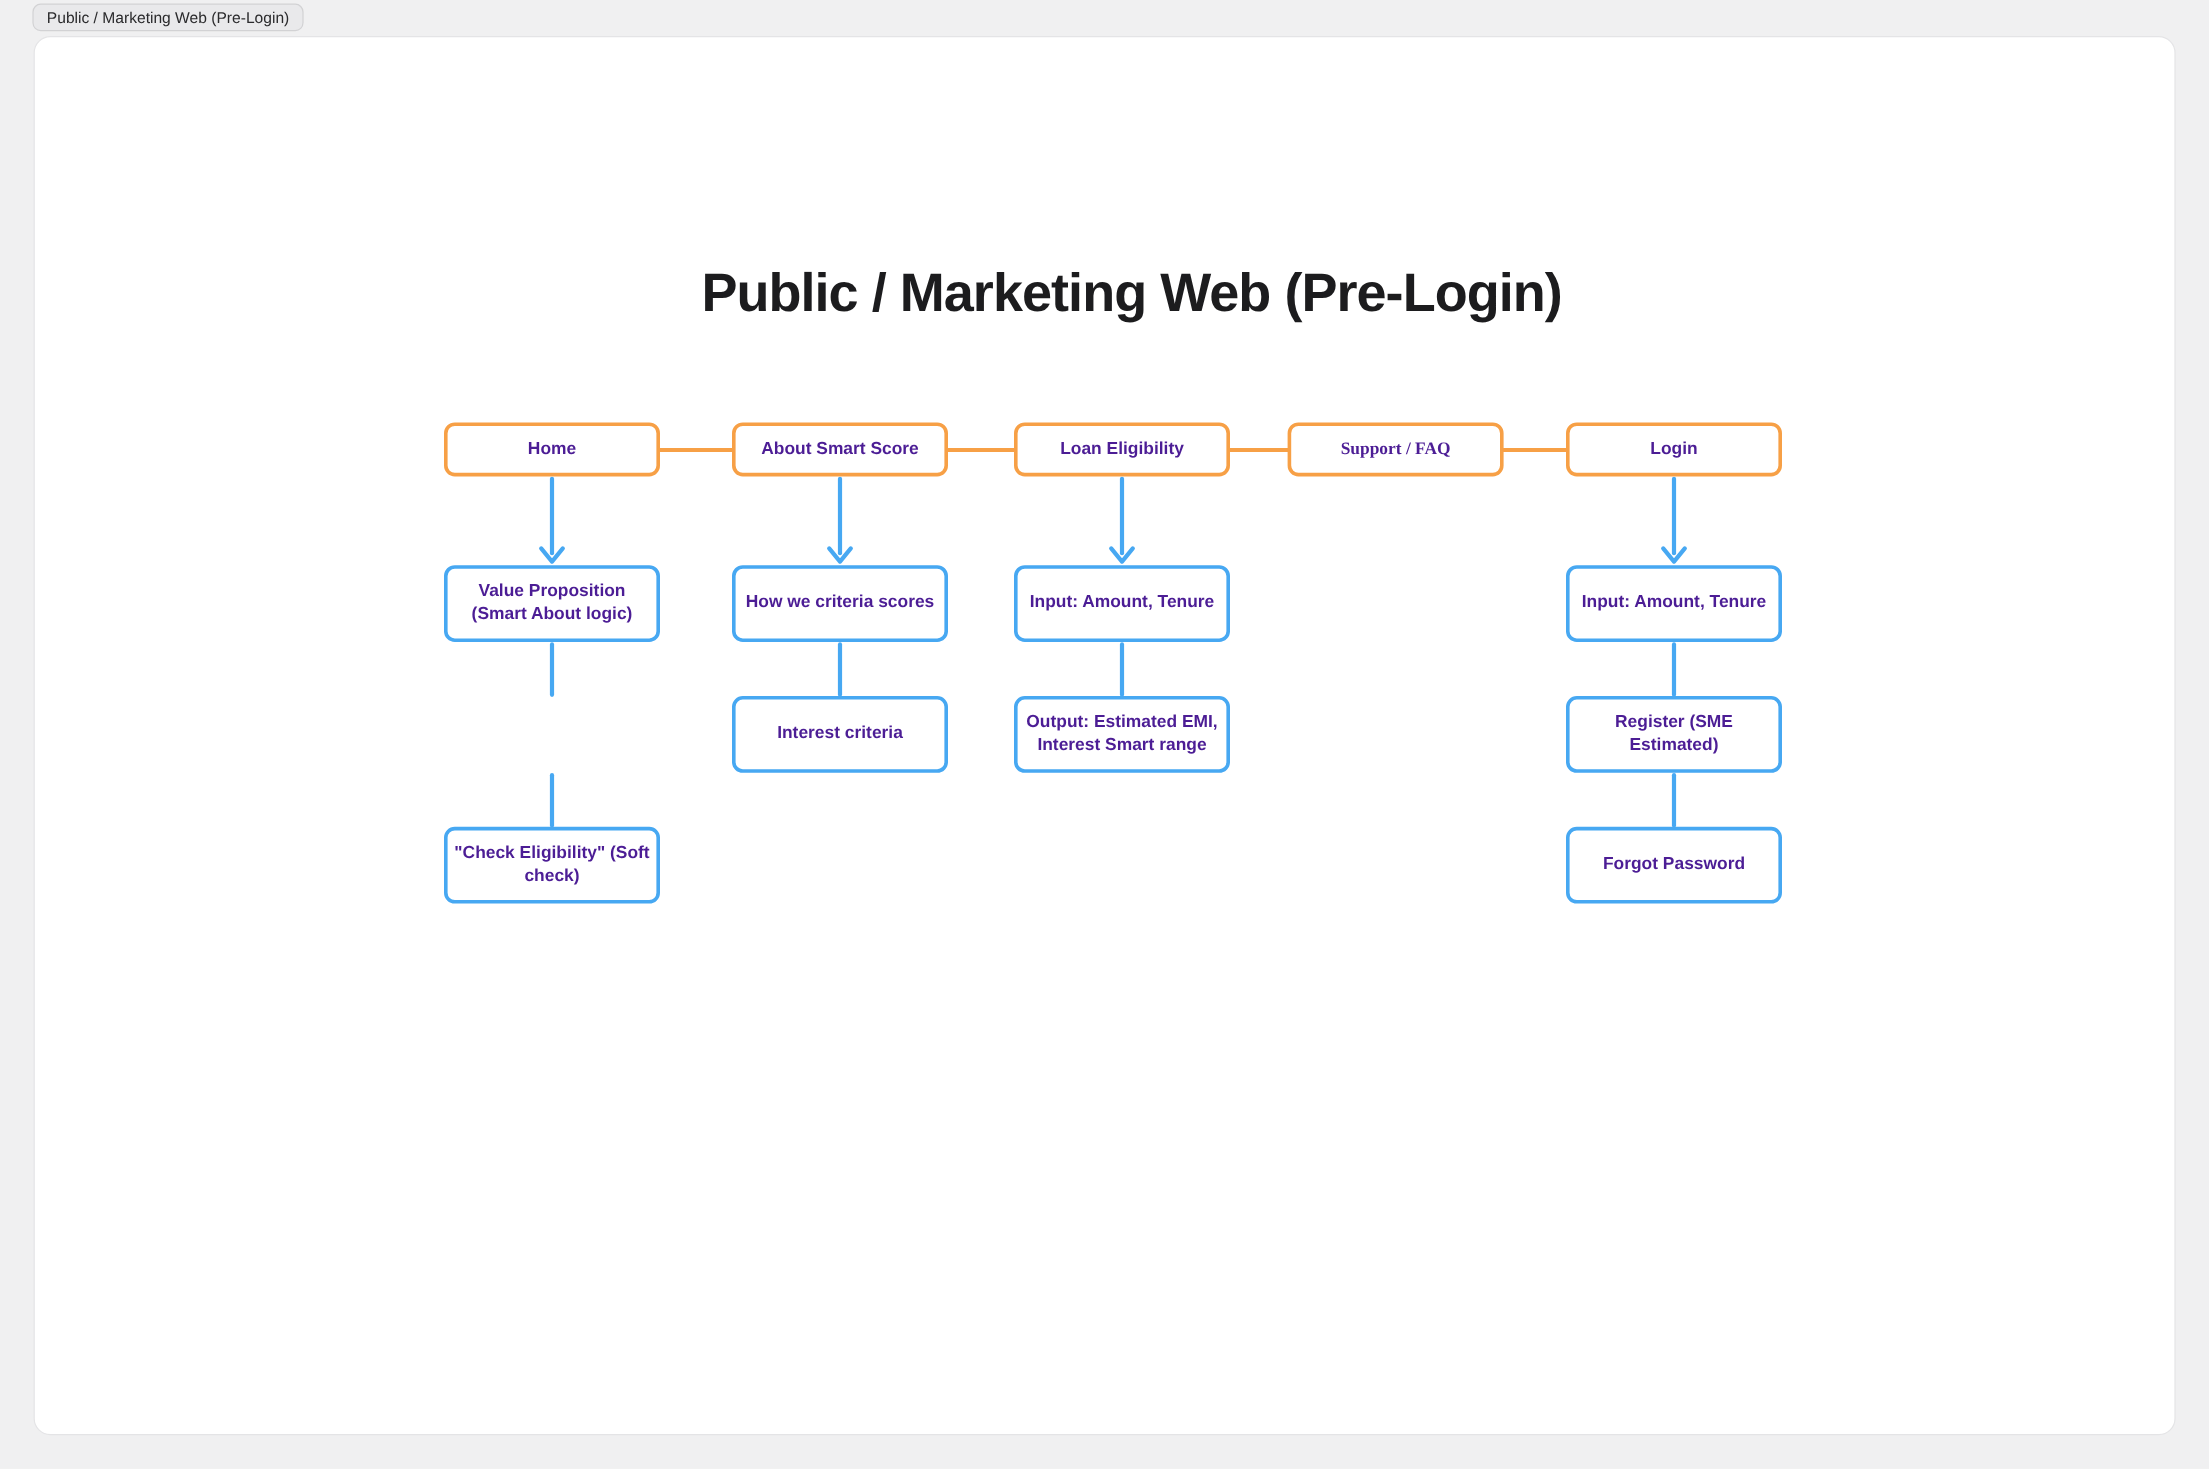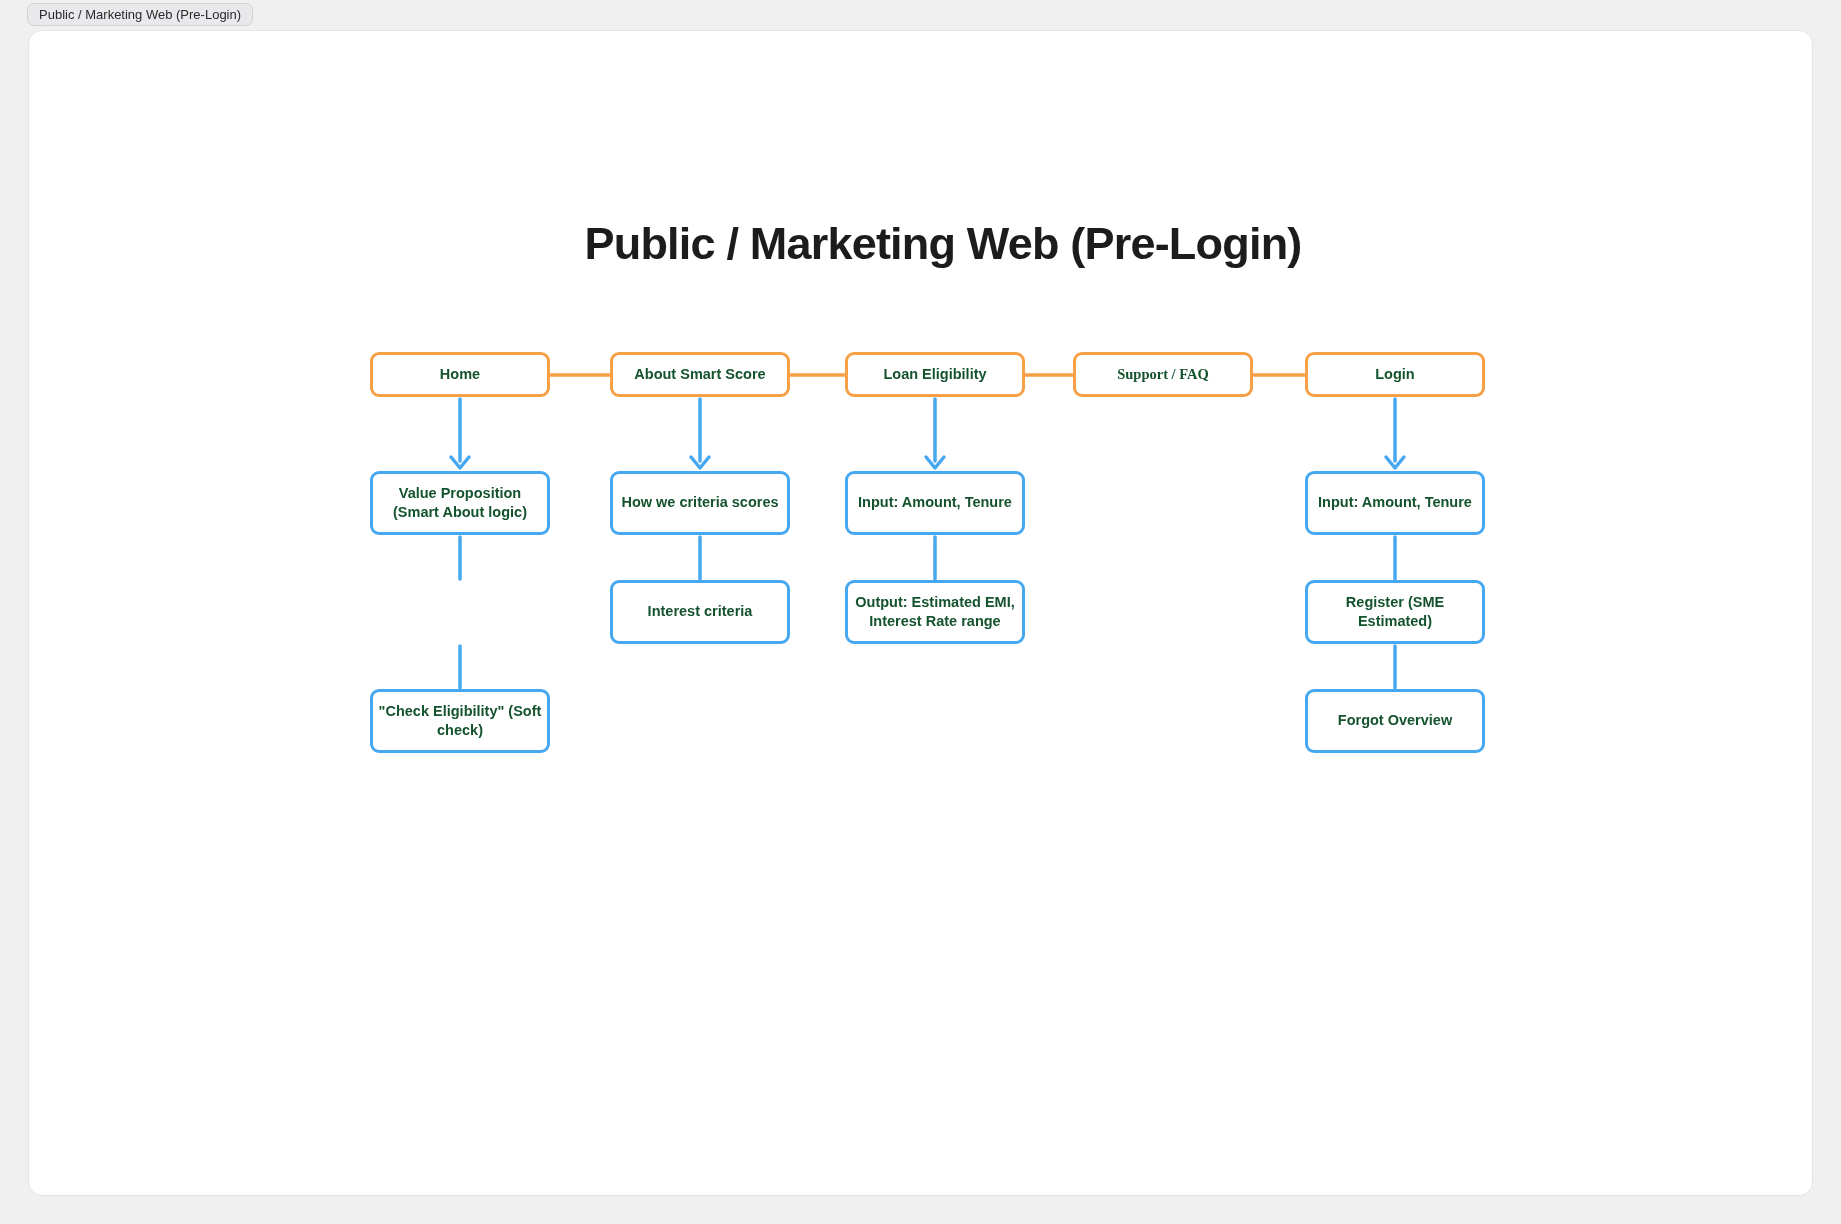--- a/index.html
+++ b/index.html
@@ -59,21 +59,21 @@
     width: 180px;
     background: #FFFFFF;
     border-radius: 9px;
     display: flex;
     align-items: center;
     justify-content: center;
     text-align: center;
     font-weight: 700;
     font-size: 14.5px;
     line-height: 1.32;
-    color: #14532d;
+    color: #4c1d95;
     padding: 0 5px;
     z-index: 3;
   }
   .nav { border: 3px solid #F7A046; height: 45px; top: 352px; }
   .sub { border: 3px solid #47A8F2; height: 64px; }
 
   .col0 { left: 370px; }
   .col1 { left: 610px; text-align: center; }
   .col2 { left: 845px; }
   .col3 { left: 1073px; font-family: Liberation Serif, serif; }
@@ -125,19 +125,19 @@
   <div class="node nav col3">Support / FAQ</div>
   <div class="node nav col4">Login</div>
 
   <div class="node sub col0 r0">Value Proposition (Smart About logic)</div>
   <div class="node sub col0 r2">"Check Eligibility" (Soft check)</div>
 
   <div class="node sub col1 r0">How we criteria scores</div>
   <div class="node sub col1 r1">Interest criteria</div>
 
   <div class="node sub col2 r0">Input: Amount, Tenure</div>
-  <div class="node sub col2 r1">Output: Estimated EMI, Interest Rate range</div>
+  <div class="node sub col2 r1">Output: Estimated EMI, Interest Smart range</div>
 
   <div class="node sub col4 r0">Input: Amount, Tenure</div>
   <div class="node sub col4 r1">Register (SME Estimated)</div>
-  <div class="node sub col4 r2">Forgot Overview</div>
+  <div class="node sub col4 r2">Forgot Password</div>
 
 </div>
 
 </body></html>

